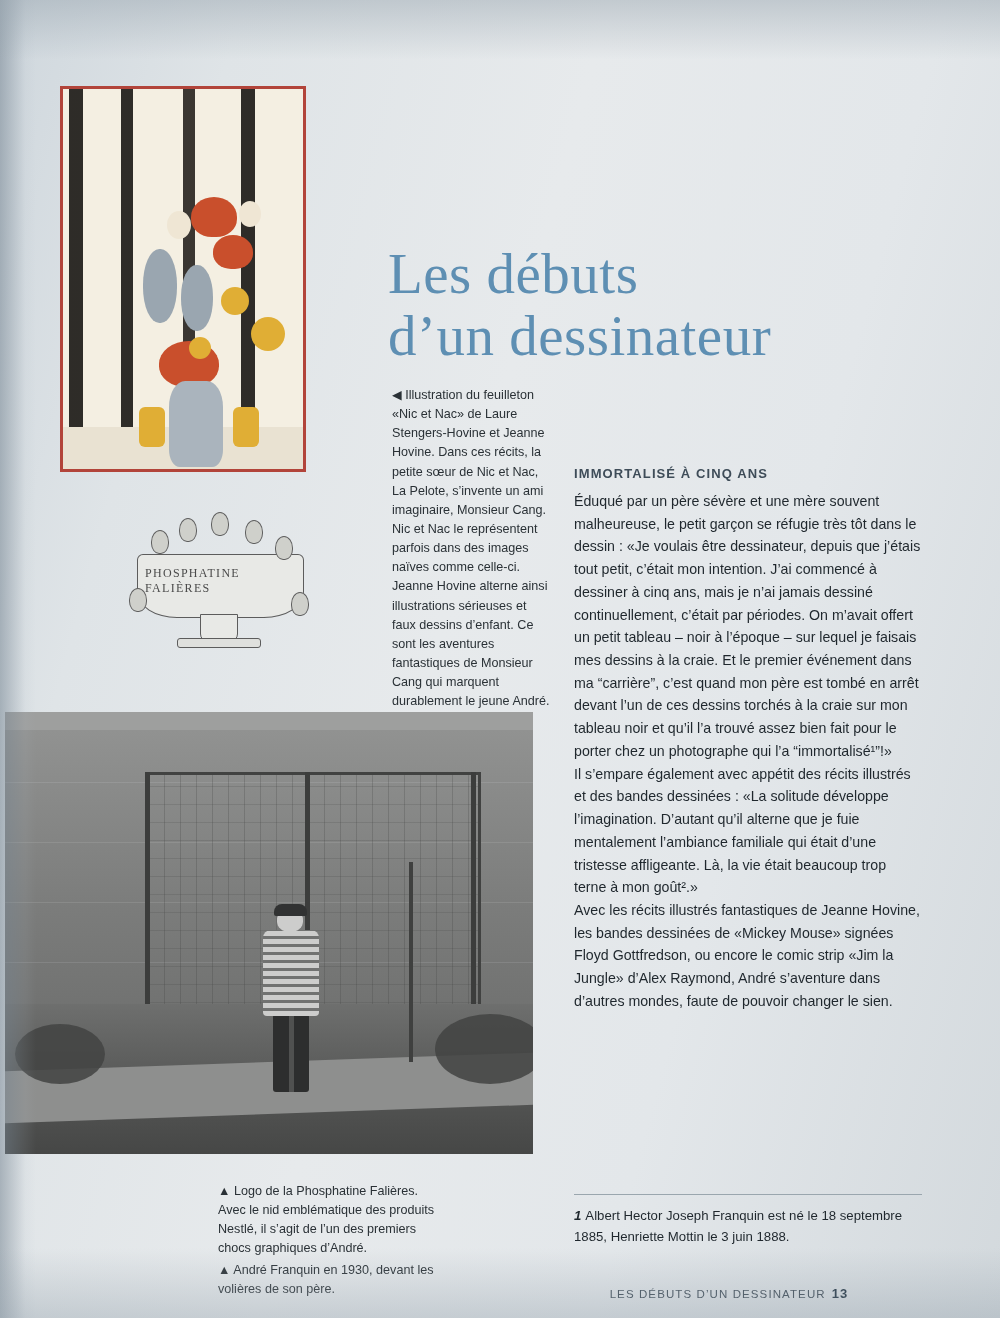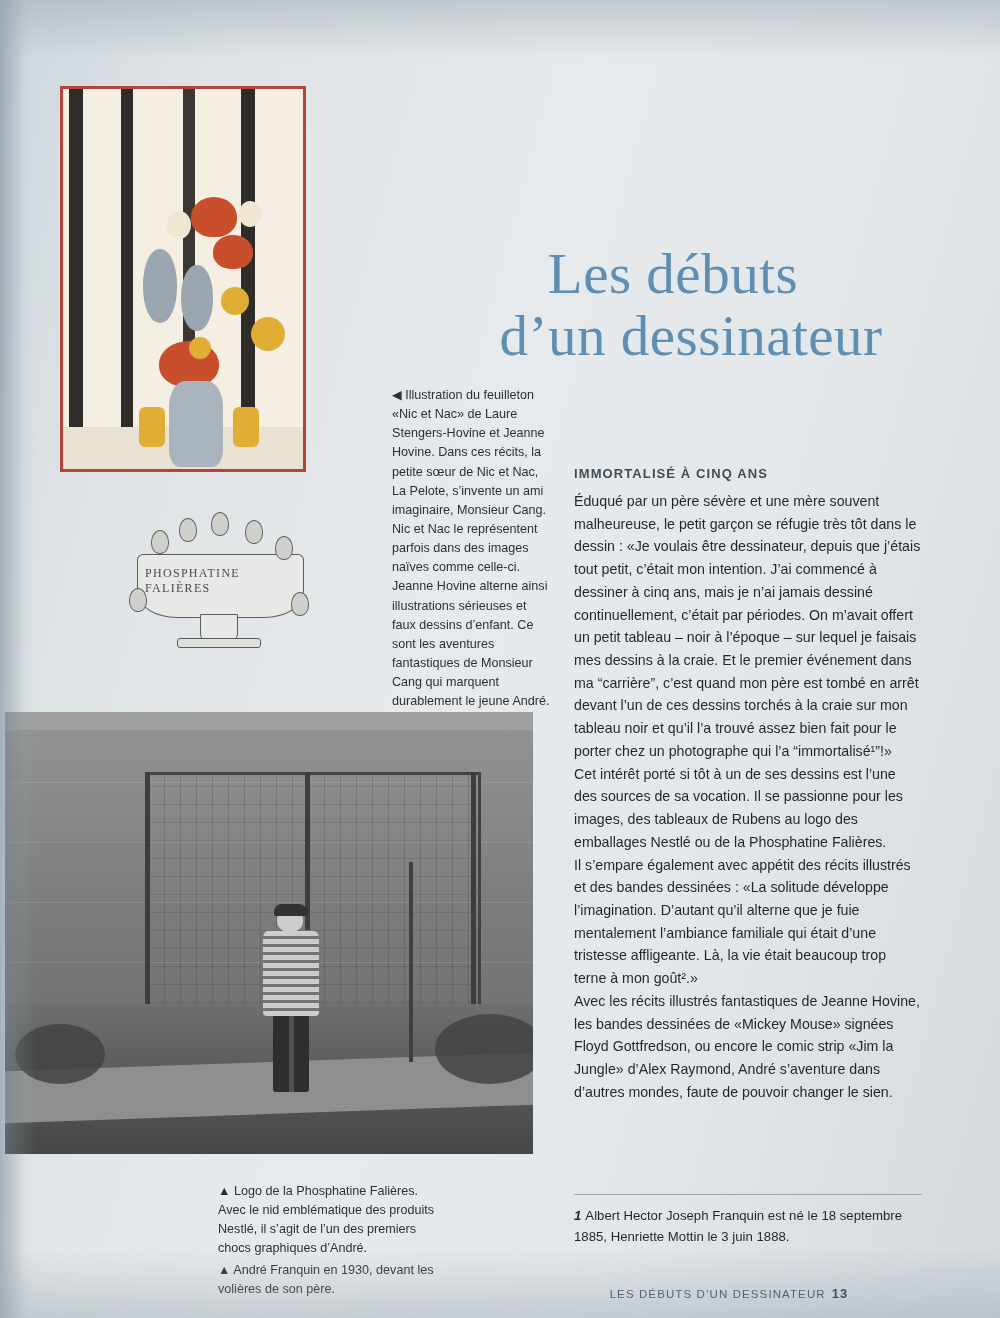--- a/index.html
+++ b/index.html
@@ -45,23 +45,22 @@
   #title {
     position: absolute;
     left: 388px; top: 205px;
     width: 570px;
     font-family: "Liberation Serif", serif;
     font-size: 57px;
     line-height: 1.08;
     color: #5e8fb3;
     letter-spacing: 0.5px;
     font-weight: 400;
-    text-align: center;
-  }
-  #title .l2 { display:block;margin-left:36px; }
+  }
+  #title .l2 { display:block; }
 
   
   #illus {
     position: absolute;
     left: 60px; top: 86px;
     width: 240px; height: 380px;
     border: 3px solid #b2443a;
     background: #f4efe2;
     overflow: hidden;
   }
@@ -322,21 +321,20 @@
   </div>
 
   <div id="caption-photo">
     <div class="blk">▲ Logo de la Phosphatine Falières. Avec le nid emblématique des produits Nestlé, il s’agit de l’un des premiers chocs graphiques d’André.</div>
     <div class="blk">▲ André Franquin en 1930, devant les volières de son père.</div>
   </div>
 
   <div id="col">
     <h2>IMMORTALISÉ À CINQ ANS</h2>
     <p>Éduqué par un père sévère et une mère souvent malheureuse, le petit garçon se réfugie très tôt dans le dessin : «Je voulais être dessinateur, depuis que j’étais tout petit, c’était mon intention. J’ai commencé à dessiner à cinq ans, mais je n’ai jamais dessiné continuellement, c’était par périodes. On m’avait offert un petit tableau – noir à l’époque – sur lequel je faisais mes dessins à la craie. Et le premier événement dans ma “carrière”, c’est quand mon père est tombé en arrêt devant l’un de ces dessins torchés à la craie sur mon tableau noir et qu’il l’a trouvé assez bien fait pour le porter chez un photographe qui l’a “immortalisé¹”!»</p>
-    <p>Cet intérêt porté si tôt à un de ses dessins est l’une des sources de sa vocation. Il se passionne pour les images, des tableaux de Rubens au logo des emballages Nestlé ou de la Phosphatine Falières.</p>
     <p>Il s’empare également avec appétit des récits illustrés et des bandes dessinées : «La solitude développe l’imagination. D’autant qu’il alterne que je fuie mentalement l’ambiance familiale qui était d’une tristesse affligeante. Là, la vie était beaucoup trop terne à mon goût².»</p>
     <p>
       <span>Avec les récits illustrés fantastiques de Jeanne Hovine, les bandes dessinées de «Mickey Mouse» signées Floyd Gottfredson, ou encore le </span><span class="it">comic strip</span><span> «Jim la Jungle» d’Alex Raymond, André s’aventure dans d’autres mondes, faute de pouvoir changer le sien.</span>
     </p>
   </div>
 
   <div id="rule"></div>
   <div id="note">
     <span class="marker">1</span><span>Albert Hector Joseph Franquin est né le 18 septembre 1885, Henriette Mottin le 3 juin 1888.</span>
   </div>

